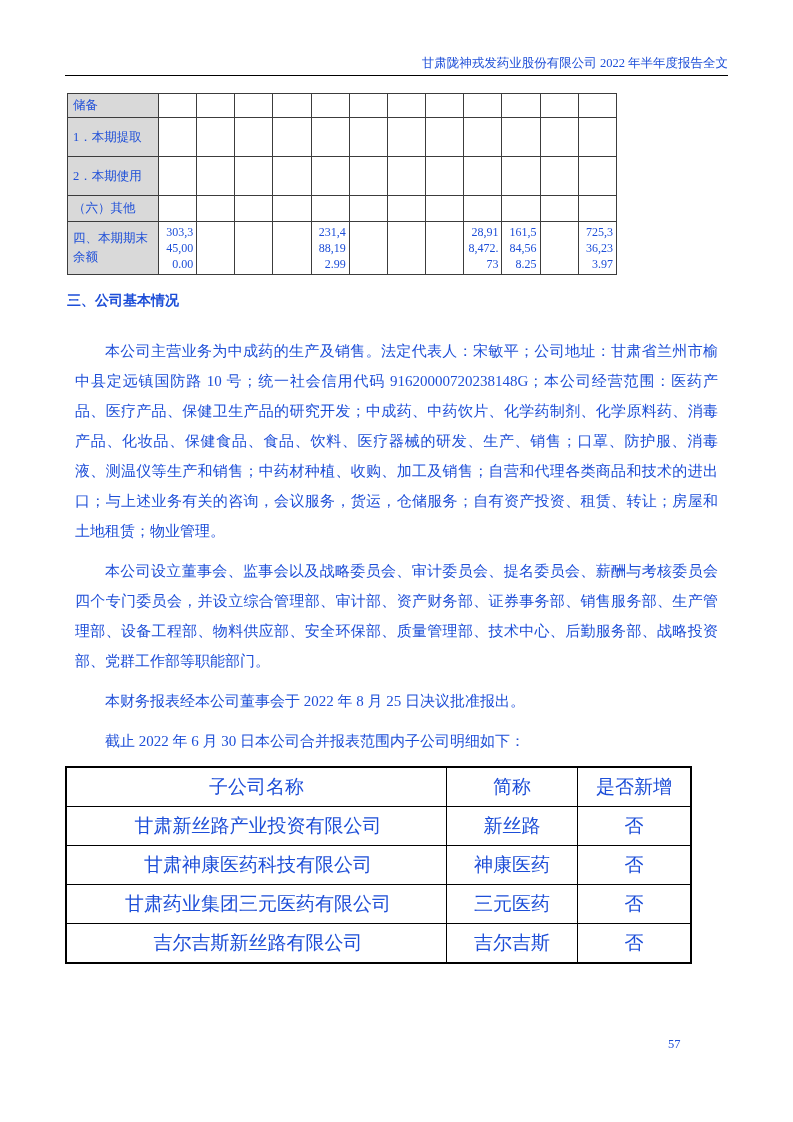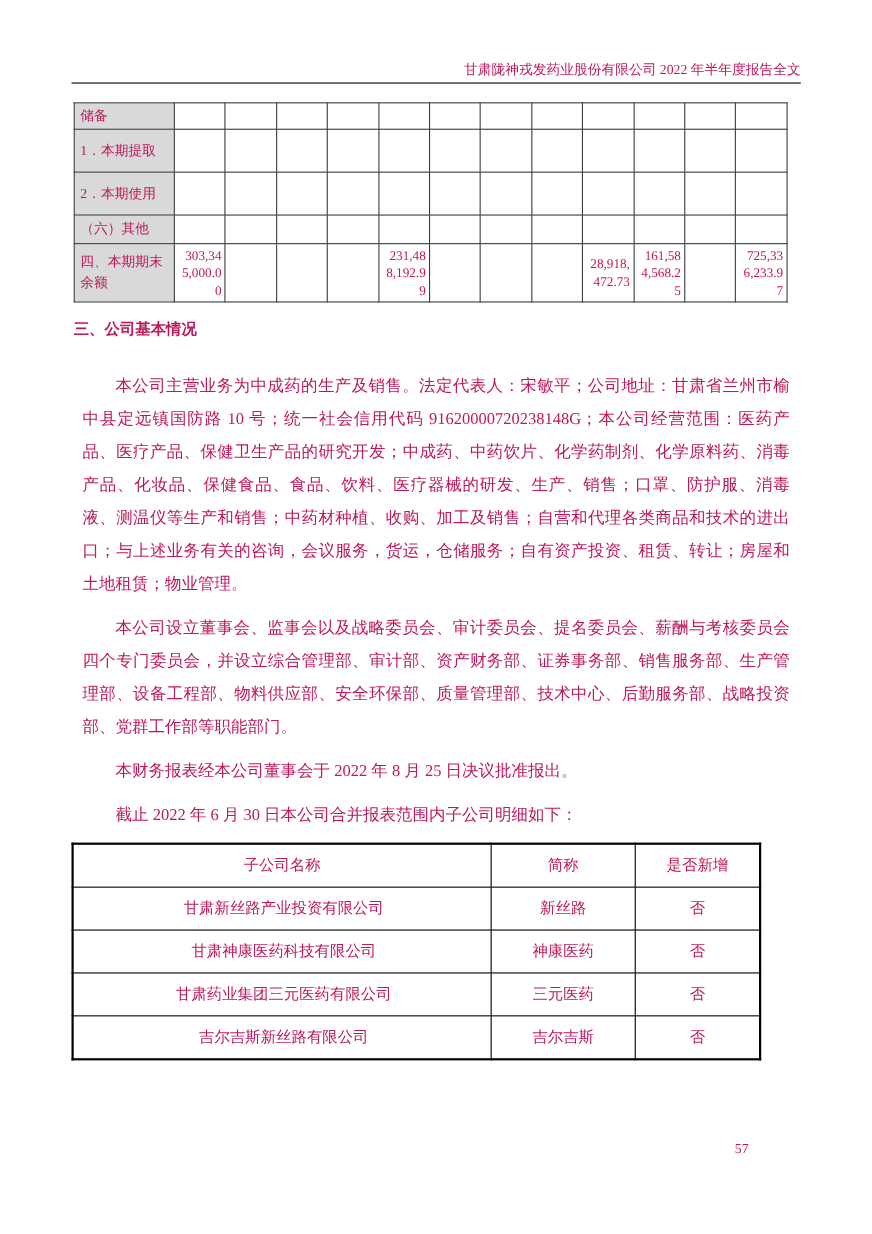--- a/index.html
+++ b/index.html
@@ -1,40 +1,40 @@
 <!DOCTYPE html>
 <html><head>
 <meta charset="utf-8">
 <style>
   html, body { margin: 0; padding: 0; background: #ffffff; }
   .page {
     width: 793px; height: 1122px;
     position: relative;
     background: #ffffff;
-    color: #be185d;
+    color: #1d4ed8;
     font-family: "Liberation Serif", "DejaVu Serif", serif;
     box-sizing: border-box;
     padding: 55px 65px 0 65px;
     overflow: hidden;
   }
 
   
   .doc-header {
     text-align: right;
     font-size: 12.5px;
     line-height: 16px;
     padding-bottom: 4px;
     border-bottom: 1px solid #000000;
   }
 
   
   .equity-table {
     border-collapse: collapse;
     table-layout: fixed;
-    width: 649px;
+    width: 550px;
     margin: 17px 0 0 2px;
     border-radius: 20px;
   }
   .equity-table td {
     border: 1px solid #3c3c3c;
     vertical-align: middle;
     overflow: hidden;
   }
   .equity-table .eq-label {
     background: #d9d9d9;
@@ -71,21 +71,21 @@
     text-indent: 2em;
     margin: 10px;
   }
 
   
   .sub-table {
     border-collapse: collapse;
     table-layout: fixed;
     width: 585px;
     margin-top: 9px;
-    font-size: 14px;
+    font-size: 19px;
     border: 2px solid #000000;
   }
   .sub-table th, .sub-table td {
     border: 1.5px solid #000000;
     height: 34px;
     padding: 2px 6px;
     font-weight: normal;
     text-align: center;
     vertical-align: middle;
     overflow: hidden;

